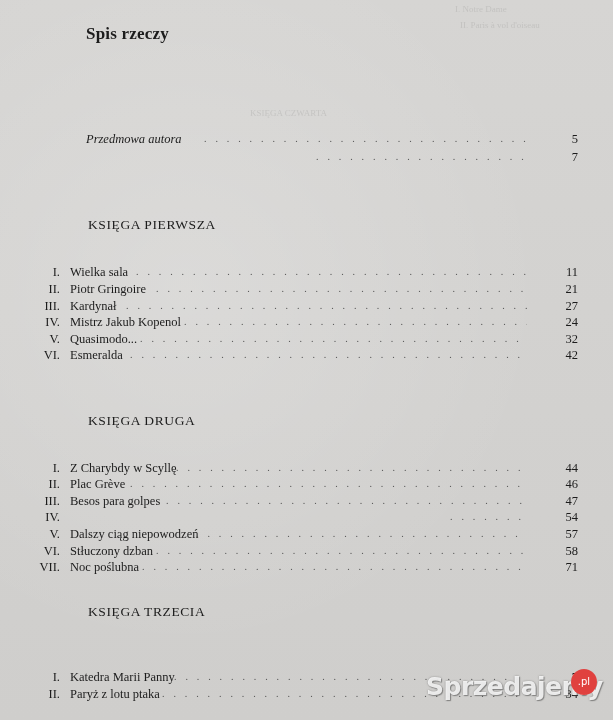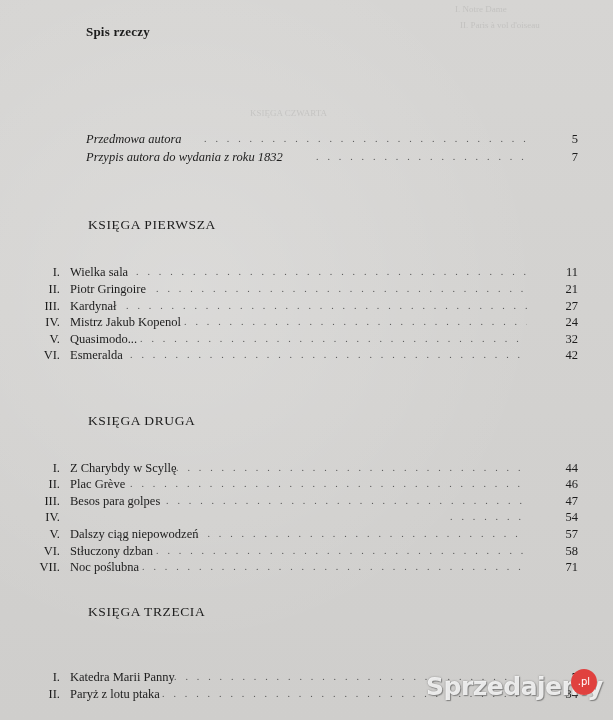--- a/index.html
+++ b/index.html
@@ -12,21 +12,21 @@
     }
     .page {
       position: absolute; left: 0; top: 0; width: 613px; height: 720px;
       background:
         radial-gradient(ellipse at 30% 40%, rgba(255,255,255,0.18), rgba(0,0,0,0) 60%),
         linear-gradient(180deg, #d6d5d3 0%, #cfcecc 100%);
     }
     .bleed { position: absolute; color: rgba(60,60,60,0.12); font-size: 9px; white-space: nowrap; }
     .title {
       position: absolute; left: 86px; top: 24px;
-      font-weight: bold; font-size: 13px; letter-spacing: 0.2px;
+      font-weight: bold; font-size: 17px; letter-spacing: 0.2px;
     }
     .book-heading {
       position: absolute; left: 88px;
       font-size: 13.5px; letter-spacing: 0.6px; text-align: right;
     }
     .toc-row {
       position: absolute; left: 0; width: 607px; height: 16px;
       font-size: 12.5px; line-height: 16px;
     }
     .toc-row .num {
@@ -68,21 +68,20 @@
 
   <div class="title">Spis rzeczy</div>
 
   <div id="toc">
       <div class="toc-row italic" style="top: 131px;">
         <span class="label">Przedmowa autora</span>
         <span class="leader" style="left: 204px;">. . . . . . . . . . . . . . . . . . . . . . . . . . . . . . . . . . . . . . . . . . . . . . . . . . . . . . . . . . . . . . . . . . . . . . . . . . . . . . . . </span>
         <span class="page-num">5</span>
       </div>
       <div class="toc-row italic" style="top: 149px;">
-        <span class="label">Przypis autora do wydania z roku 1832</span>
         <span class="leader" style="left: 316px;">. . . . . . . . . . . . . . . . . . . . . . . . . . . . . . . . . . . . . . . . . . . . . . . . . . . . . . . . . . . . . . . . . . . . . . . . . . . . . . . . </span>
         <span class="page-num">7</span>
       </div>
       <div class="book-heading" style="top: 217px;">KSIĘGA PIERWSZA</div>
       <div class="toc-row " style="top: 264px;">
         <span class="num" style="right: 547px;">I.</span>
         <span class="label">Wielka sala</span>
         <span class="leader" style="left: 136px;">. . . . . . . . . . . . . . . . . . . . . . . . . . . . . . . . . . . . . . . . . . . . . . . . . . . . . . . . . . . . . . . . . . . . . . . . . . . . . . . . </span>
         <span class="page-num">11</span>
       </div>

